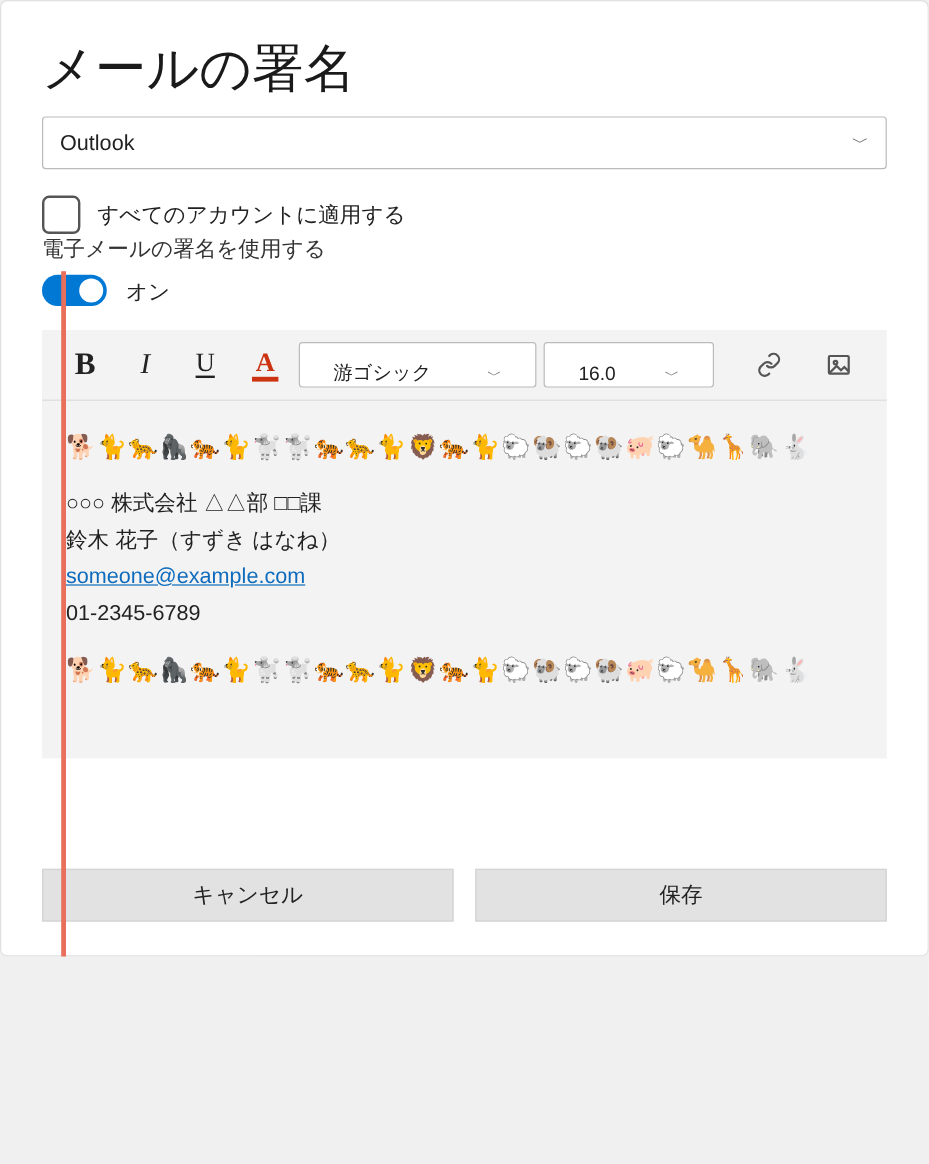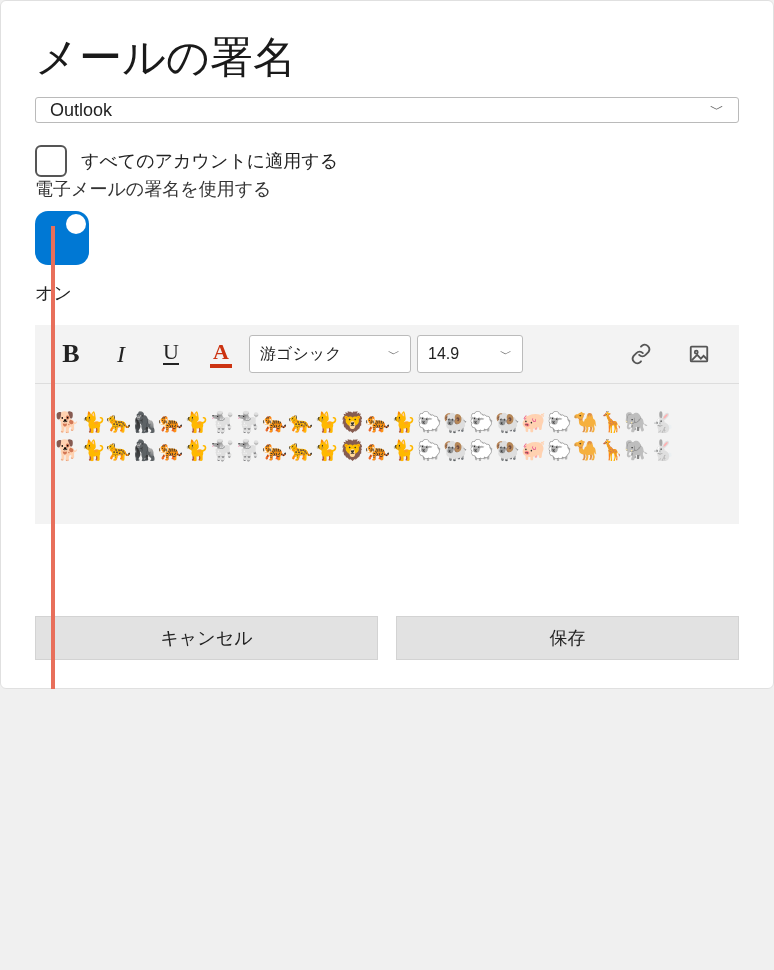--- a/index.html
+++ b/index.html
@@ -37,39 +37,39 @@
     color:#444;
     margin-bottom:12px;
   }
   .select{
     position:relative;
     width:100%;
   }
   .select .ctrl{
     box-sizing:border-box;
     width:100%;
-    height:26px;
+    height:44px;
     border:1px solid #bababa;
     border-radius:3px;
     background:#fff;
     padding:0 14px;
     font-size:18px;
     color:#222;
     display:flex;align-items:center;
     justify-content:space-between;
   }
   .select .chev{color:#666;font-size:14px;}
   .row{display:flex;align-items:center;gap:14px;margin-top:22px;}
   .chk{
     width:28px;height:28px;border:2px solid #555;border-radius:6px;
     background:#fff;display:inline-block;flex:0 0 28px;
   }
   .chk-label{font-size:18px;color:#222;}
   .section-label{font-size:18px;color:#333;}
-  .toggle-row{display:flex;align-items:flex-start;gap:16px;margin-top:10px;flex-direction:column;}
+  .toggle-row{display:flex;align-items:flex-end;gap:16px;margin-top:10px;}
   .toggle{
     width:54px;height:26px;border-radius:13px;background:var(--accent);
     position:relative;display:inline-block;flex:0 0 54px;
   }
   .toggle .knob{
     position:absolute;right:3px;top:3px;width:20px;height:20px;
     border-radius:50%;background:#fff;
   }
   .toggle-label{font-size:18px;color:#222;}
 
@@ -89,21 +89,21 @@
     font-family:"Times New Roman",serif;
   }
   .tb-bold{font-weight:bold;font-family:"Times New Roman",serif;font-size:26px;}
   .tb-italic{font-style:italic;font-family:"Times New Roman",serif;font-size:24px;}
   .tb-u{border-bottom:2px solid #222;line-height:0.85;padding-bottom:2px;font-size:22px;}
   .tb-a-wrap{display:flex;flex-direction:column;align-items:center;justify-content:center;color:#cc3311;}
   .tb-a-wrap .A{font-weight:600;font-size:22px;line-height:1;font-family:"Times New Roman",serif;}
   .tb-a-wrap .bar{width:22px;height:4px;background:#cc3311;margin-top:1px;}
   .tb-sel{
     height:36px;border:1px solid #bbb;border-radius:3px;background:#fff;
-    padding:0 10px;font-size:16px;color:#222;display:flex;align-items:center;
+    padding:0 28px;font-size:16px;color:#222;display:flex;align-items:flex-end;
     justify-content:space-between;
   }
   .font-sel{width:140px;}
   .size-sel{width:84px;}
   .tb-sel .chev{font-size:12px;color:#666;margin-left:8px;}
   .tb-spacer{flex:1 1 0;}
   .tb-icon-svg{width:22px;height:22px;}
   .tb-slot{width:52px;display:flex;align-items:center;justify-content:center;}
 
   .content{
@@ -173,21 +173,21 @@
         <span class="tb-a-wrap">
           <span class="A">A</span>
             <span class="bar"></span>
         </span>
       </button>
       <div class="tb-sel font-sel">
         <span>游ゴシック</span>
         <span class="chev">﹀</span>
       </div>
       <div class="tb-sel size-sel">
-        <span>14.9</span>
+        <span>16.0</span>
         <span class="chev">﹀</span>
       </div>
       <span class="tb-spacer"></span>
       <div class="tb-slot">
         <button class="tb-btn">
           <svg class="tb-icon-svg" viewBox="0 0 24 24" fill="none" stroke="#555" stroke-width="2" stroke-linecap="round">
             <path d="M10 13a5 5 0 0 0 7 0l3-3a5 5 0 0 0-7-7l-1 1"></path>
             <path d="M14 11a5 5 0 0 0-7 0l-3 3a5 5 0 0 0 7 7l1-1"></path>
           </svg>
         </button>
@@ -198,20 +198,26 @@
             <rect x="3" y="4" width="18" height="16" rx="1"></rect>
             <circle cx="9" cy="10" r="1.6"></circle>
             <path d="M4 19l6-6 4 4 3-3 4 4"></path>
           </svg>
         </button>
       </div>
     </div>
 
     <div class="content">
       <div class="emoji-line">🐕🐈🐆🦍🐅🐈🐩🐩🐅🐆🐈🦁🐅🐈🐑🐏🐑🐏🐖🐑🐪🦒🐘🐇</div>
+      <div class="block">
+        <div>○○○ 株式会社 △△部 □□課</div>
+        <div>鈴木 花子（すずき はなね）</div>
+        <div><a class="email">someone@example.com</a></div>
+        <div>01-2345-6789</div>
+      </div>
       <div class="emoji-line">🐕🐈🐆🦍🐅🐈🐩🐩🐅🐆🐈🦁🐅🐈🐑🐏🐑🐏🐖🐑🐪🦒🐘🐇</div>
     </div>
   </div>
 
   <div class="spacer"></div>
 
   <div class="btn-row">
     <div class="big-btn">キャンセル</div>
     <div class="big-btn">保存</div>
   </div>

